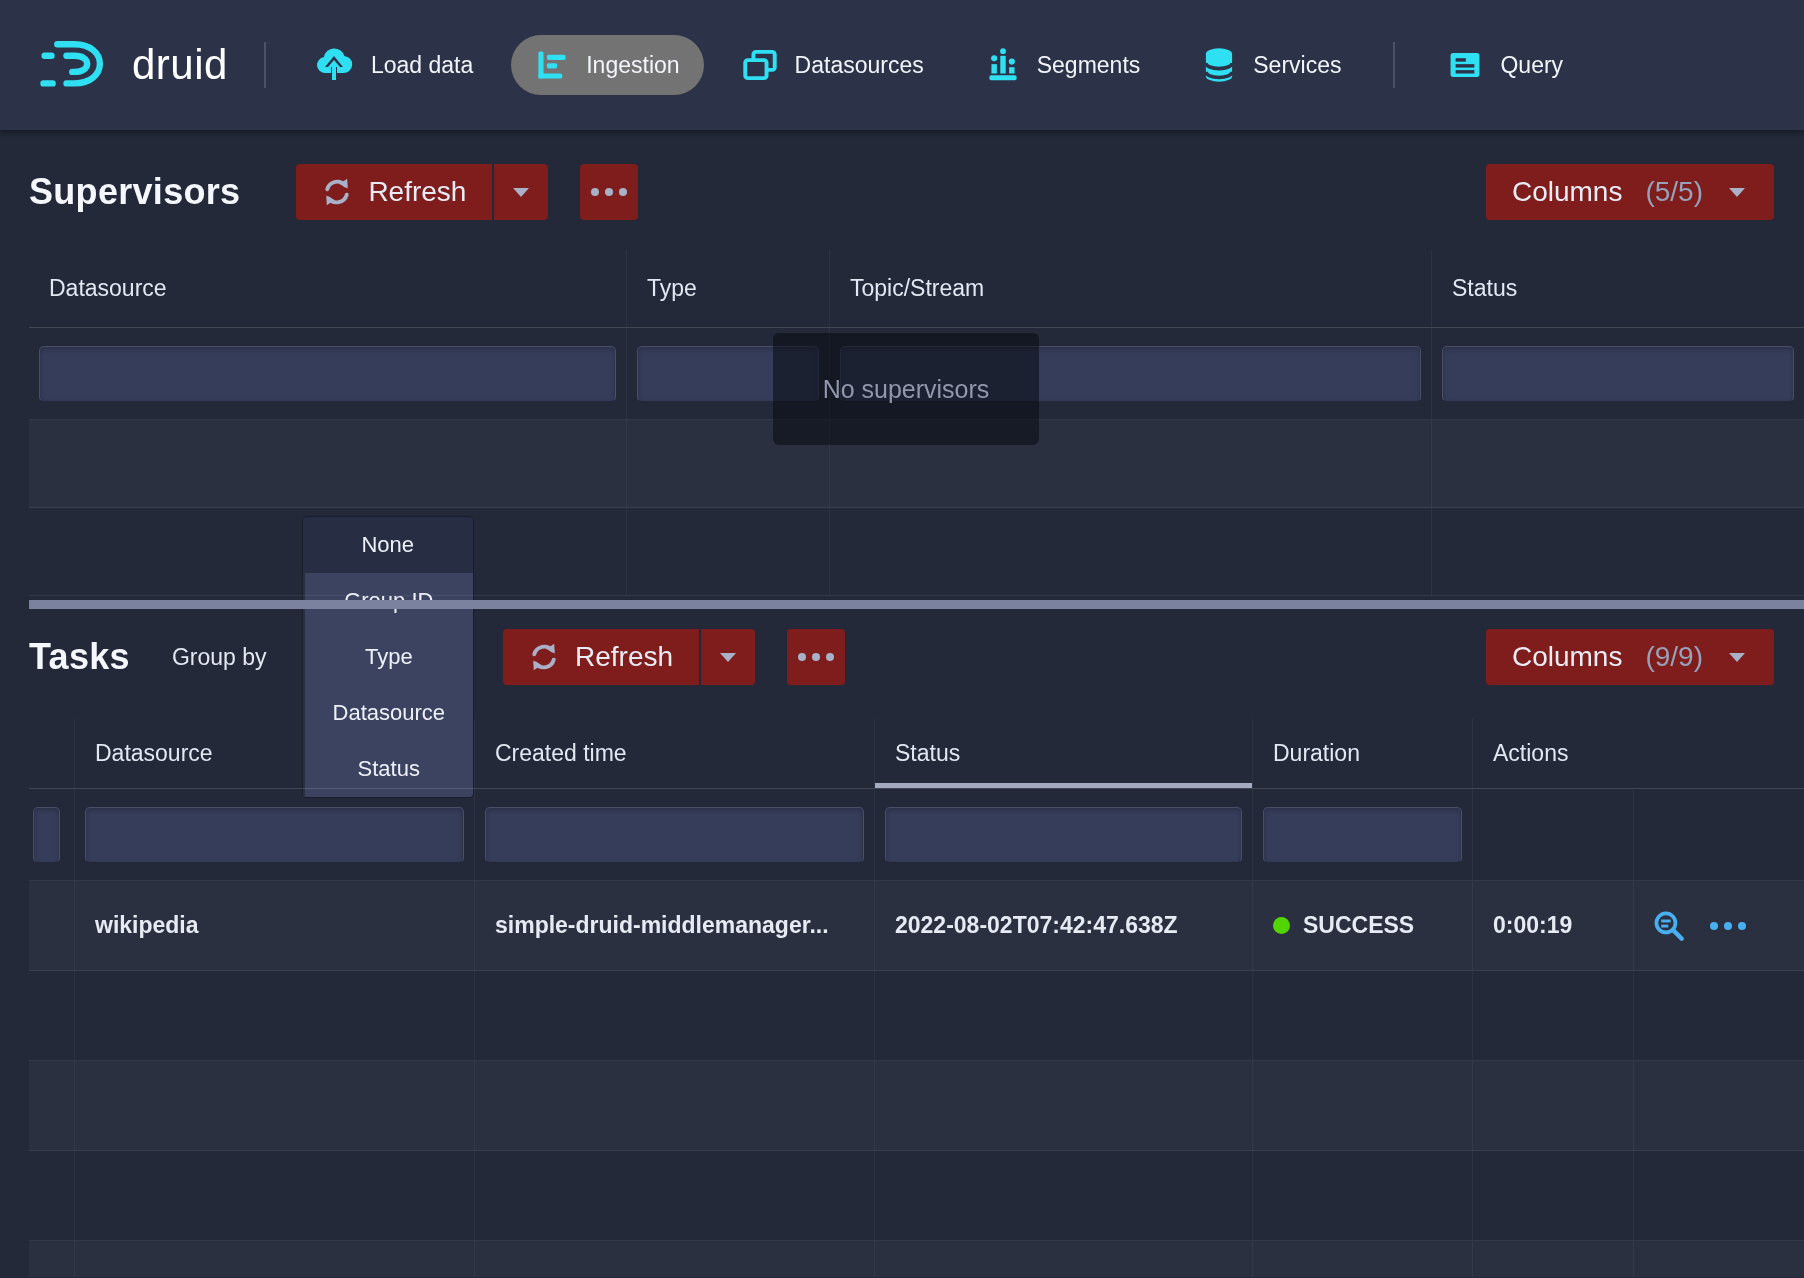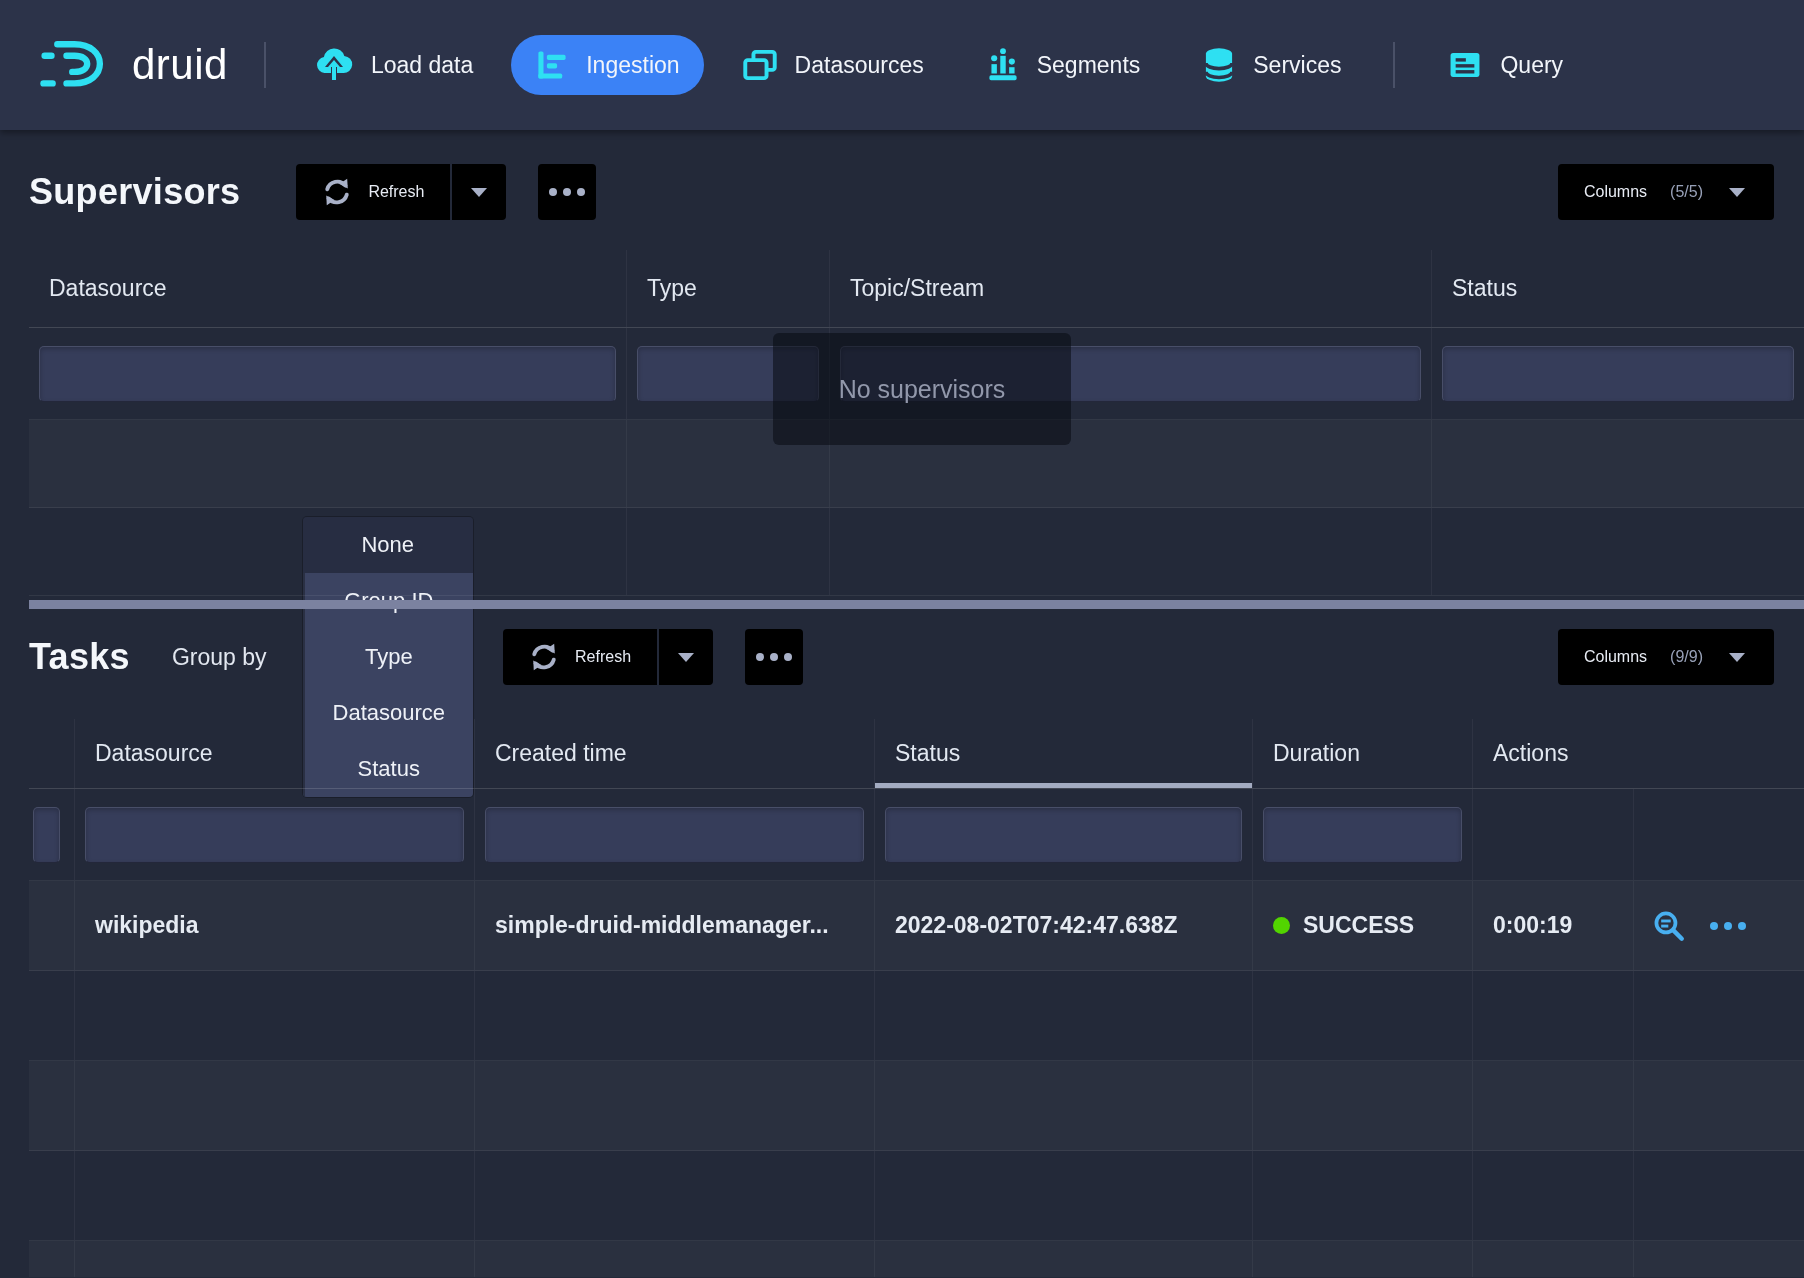--- a/index.html
+++ b/index.html
@@ -26,29 +26,29 @@
   .brand { display:flex; align-items:center; gap:16px; }
   .brand-name { font-size:42px; color:#ffffff; letter-spacing:.5px; }
   .nav-sep { width:2px; height:46px; background:#4a5168; margin:0 24px 0 36px; flex:none; }
   .nav-sep.mid { margin:0 14px; }
   .nav-items { display:flex; align-items:center; gap:14px; }
   .nav-item {
     display:flex; align-items:center; gap:17px;
     height:60px; padding:0 24px; border-radius:30px;
     font-size:23px; color:#f2f5fa; cursor:pointer; white-space:nowrap;text-align:center;
   }
-  .nav-item.active { background:#3b82f6; }
+  .nav-item.active { background:#737373; }
 
   
   .toolbar { display:flex; align-items:center; padding-left:29px; padding-right:30px; height:56px; }
   .sup-toolbar { margin-top:34px; }
   .tasks-toolbar { margin-top:20px; }
   .section-title { font-size:36px; font-weight:700; color:#f4f7fb; letter-spacing:.3px; }
   .btn {
-    background:#000000; border:none; color:#e8ecf4; font-size:16px;
+    background:#7f1d1d; border:none; color:#e8ecf4; font-size:28px;
     display:flex; align-items:center; justify-content:center;
     height:56px; border-radius:4px; cursor:pointer; font-family:inherit;
   }
   .split { display:flex; margin-left:56px; }
   .split .main { padding:0 26px; gap:16px; border-radius:4px 0 0 4px; }
   .split .caret-btn { width:56px; border-radius:0 4px 4px 0; border-left:2px solid #232939; }
   .more-btn { width:58px; margin-left:32px; gap:6px; }
   .columns-btn { margin-left:auto; padding:0 26px; gap:23px; }
   .muted { color:#98a1b8; }
   .dots { display:flex; gap:6px; }
@@ -96,21 +96,21 @@
   .t-row { height:90px; }
   .stripe { background:rgba(255,255,255,.035);font-weight:bold; }
   .cell {
     display:flex; align-items:center; padding-left:20px; font-size:23px; color:#e6ebf3;
     border-right:1px solid rgba(255,255,255,.05); overflow:hidden; white-space:nowrap;
   }
   .cell:last-child { border-right:none; }
   .status-dot { width:17px; height:17px; border-radius:50%; background:#52d400; margin-right:13px; flex:none; }
   .actions-cell { gap:24px; padding-left:18px; }
   .no-data {
-    position:absolute; top:83px; left:744px; width:298px; height:112px;
+    position:absolute; top:83px; left:744px; width:266px; height:112px;
     background:rgba(8,11,19,.55); border-radius:6px;
     display:flex; align-items:center; justify-content:center;
     font-size:25px; color:#9298ab; z-index:3;
   }
   .hscroll { height:9px; background:#7b82a0; margin-top:4px; }
 </style>
 </head>
 <body>
 
 <div class="navbar">

